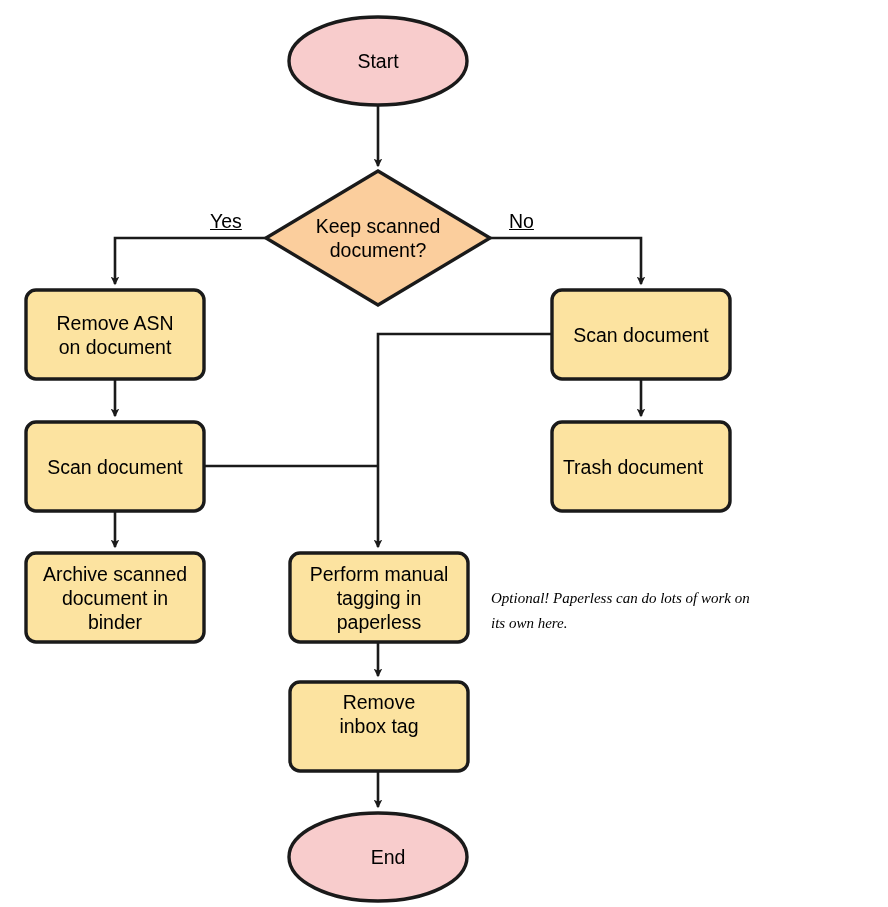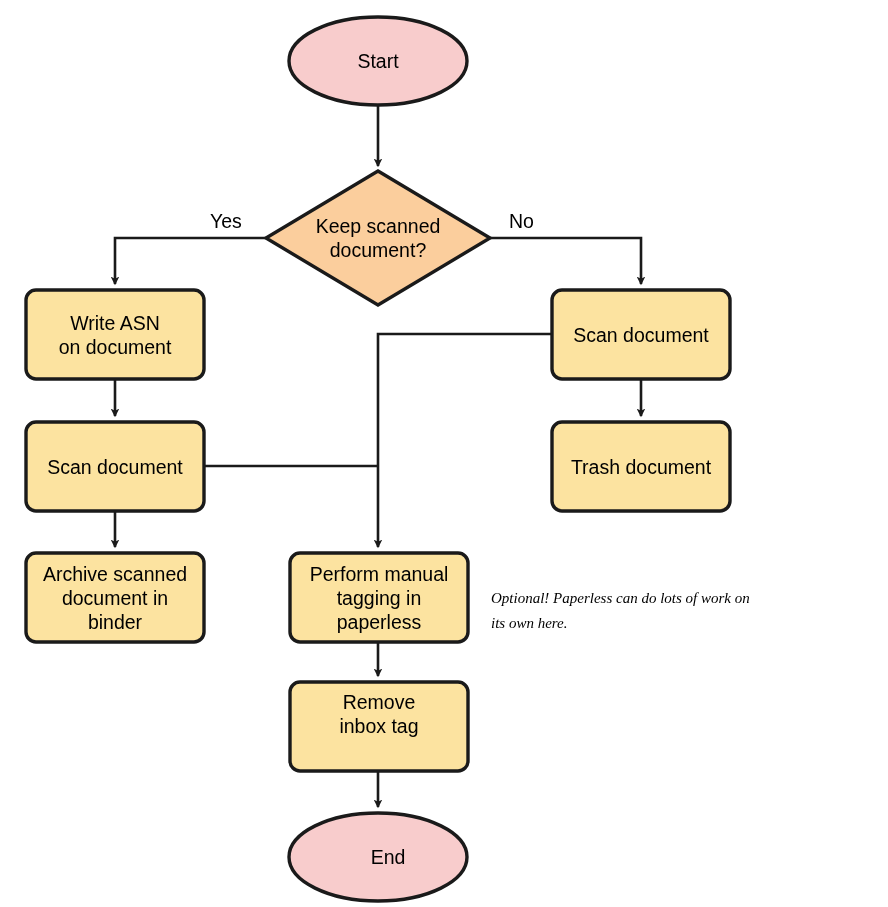--- a/index.html
+++ b/index.html
@@ -44,20 +44,21 @@
     letter-spacing: 0px;
   }
   .edge-label {
     position: absolute;
     color: #000000;
     font-family: "Liberation Sans", sans-serif;
     font-size: 19.5px;
     line-height: 22px;
     white-space: nowrap;
     pointer-events: none;
+    text-decoration: underline;
   }
   .note-text {
     position: absolute;
     color: #000000;
     font-family: Liberation Serif, serif;
     font-style: italic;
     font-size: 15px;
     line-height: 25px;
     white-space: pre-line;
     pointer-events: none;
@@ -121,32 +122,32 @@
 
       <ellipse cx="378" cy="857" rx="89" ry="44" fill="#f8cccc"></ellipse>
     </g>
   </svg>
 
   <div class="node-label" style="left:289px; top:17px; width:178px; height:88px;">Start</div>
 
   <div class="node-label" style="left:266px; top:171px; width:224px; height:134px;">Keep scanned
 document?</div>
 
-  <div class="node-label" style="left:26px; top:290px; width:178px; height:89px;">Write ASN
+  <div class="node-label" style="left:26px; top:290px; width:178px; height:89px;">Remove ASN
 on document</div>
 
   <div class="node-label" style="left:26px; top:422px; width:178px; height:89px;">Scan document</div>
 
   <div class="node-label" style="left:26px; top:553px; width:178px; height:89px;border-radius:23px;">Archive scanned
 document in
 binder</div>
 
   <div class="node-label" style="left:552px; top:290px; width:178px; height:89px;">Scan document</div>
 
-  <div class="node-label" style="left:552px; top:422px; width:162px; height:89px;margin-left:8px;">Trash document</div>
+  <div class="node-label" style="left:552px; top:422px; width:162px; height:89px;">Trash document</div>
 
   <div class="node-label" style="left:290px; top:553px; width:178px; height:89px;">Perform manual
 tagging in
 paperless</div>
 
   <div class="node-label" style="left:290px; top:682px; width:178px; height:63px;">Remove
 inbox tag</div>
 
   <div class="node-label" style="left:299px; top:813px; width:178px; height:88px;">End</div>
 

